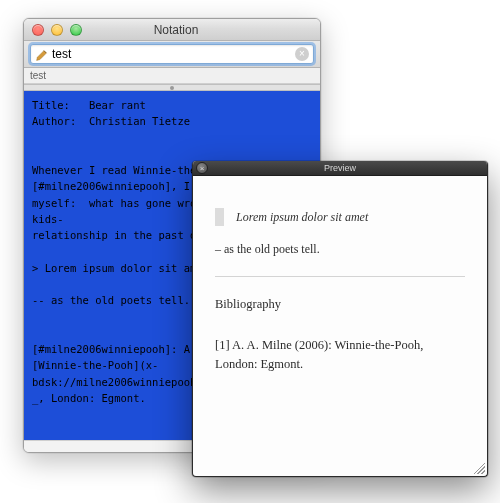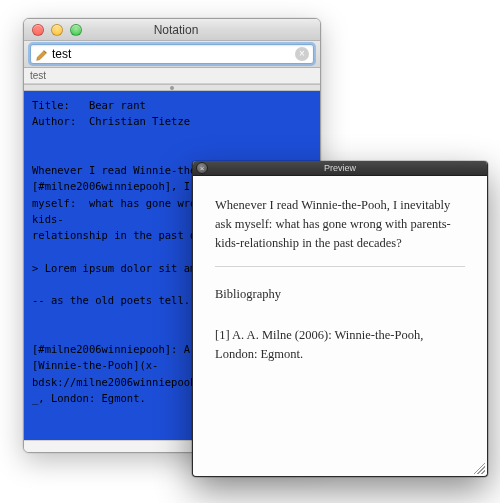--- a/index.html
+++ b/index.html
@@ -271,21 +271,22 @@
 
   <div class="status-bar"></div>
 </div>
 
 <div class="preview-window">
   <div class="preview-titlebar">
     <div class="close-btn">×</div>
     <div class="preview-title">Preview</div>
   </div>
   <div class="preview-body">
-    <div class="para">Whenever I read Winnie-the-Pooh, I inevitably ask myself: what has gone wrong with parents-kids-relationship in the past decades?</div>
+    <div class="blockquote">Lorem ipsum dolor sit amet</div>
+    <div class="small-dash">– as the old poets tell.</div>
     <hr class="hr">
     <div class="bib-heading">Bibliography</div>
     <div class="bib-entry">
       <span>[1] A. A. Milne (2006): </span><span class="underline">Winnie-the-Pooh</span><span>, London: Egmont.</span>
     </div>
   </div>
   <div class="resize-grip"></div>
 </div>
 
 </body></html>

